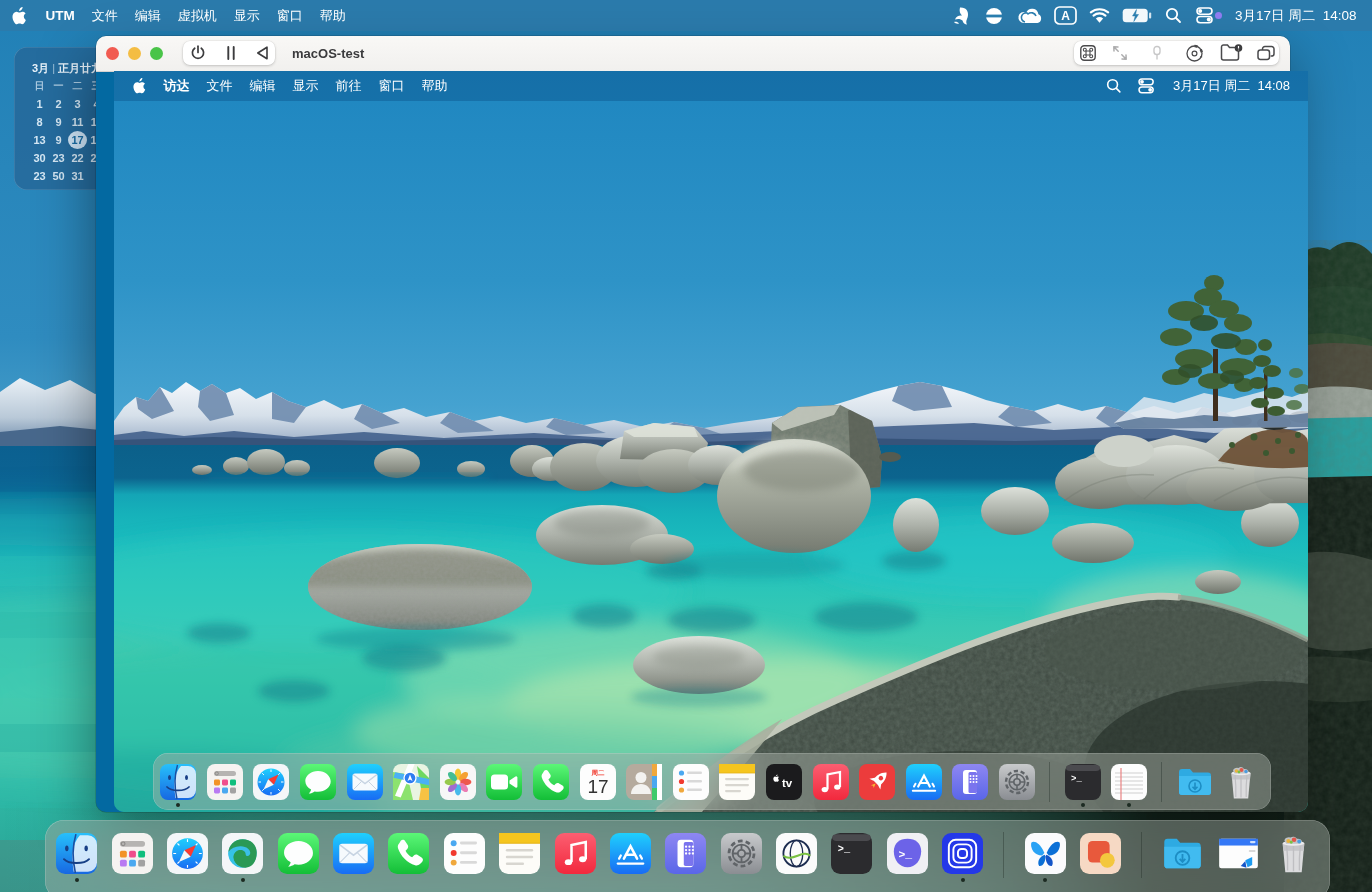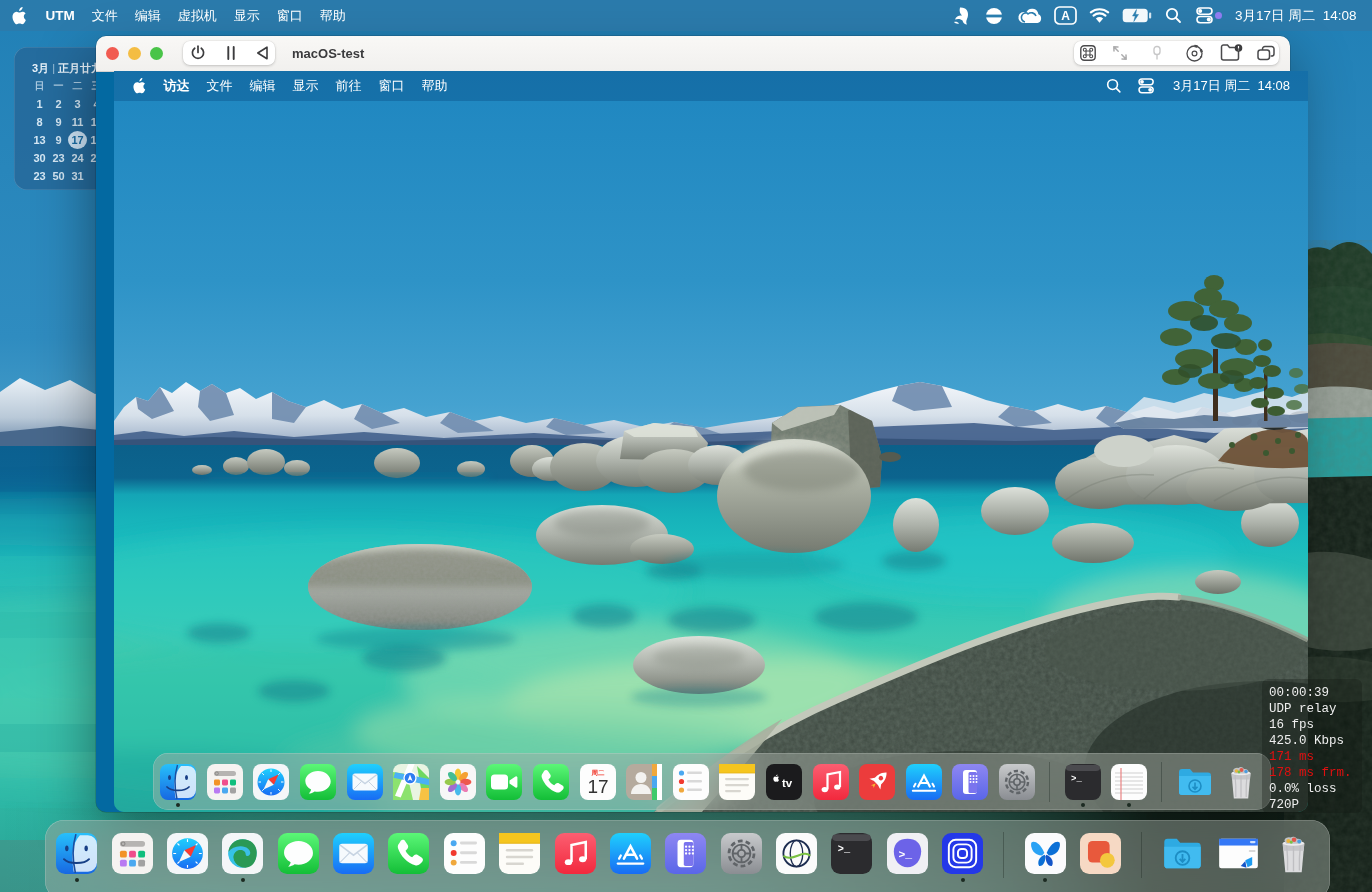--- a/index.html
+++ b/index.html
@@ -409,21 +409,21 @@
             <td>9</td>
             <td class="sel">17</td>
             <td>18</td>
             <td>19</td>
             <td>20</td>
             <td>21</td>
           </tr>
     <tr>
             <td>30</td>
             <td>23</td>
-            <td>24</td>
+            <td>22</td>
             <td>25</td>
             <td>26</td>
             <td>27</td>
             <td>28</td>
           </tr>
     <tr>
             <td>23</td>
             <td>50</td>
             <td>31</td>
             <td></td>
@@ -1050,21 +1050,13 @@
         <svg width="41" height="41">
           <use href="#s-wthumb"></use>
         </svg>
       </span>
   <span class="di">
         <svg width="41" height="41">
           <use href="#s-trash"></use>
         </svg>
       </span>
 </div>
-<div id="stats"><span>00:00:39
-UDP relay
-16 fps
-425.0 Kbps
-</span><span class="rd">171 ms
-178 ms frm.
-</span><span>0.0% loss
-720P</span></div>
 </div>
 
 </body></html>

